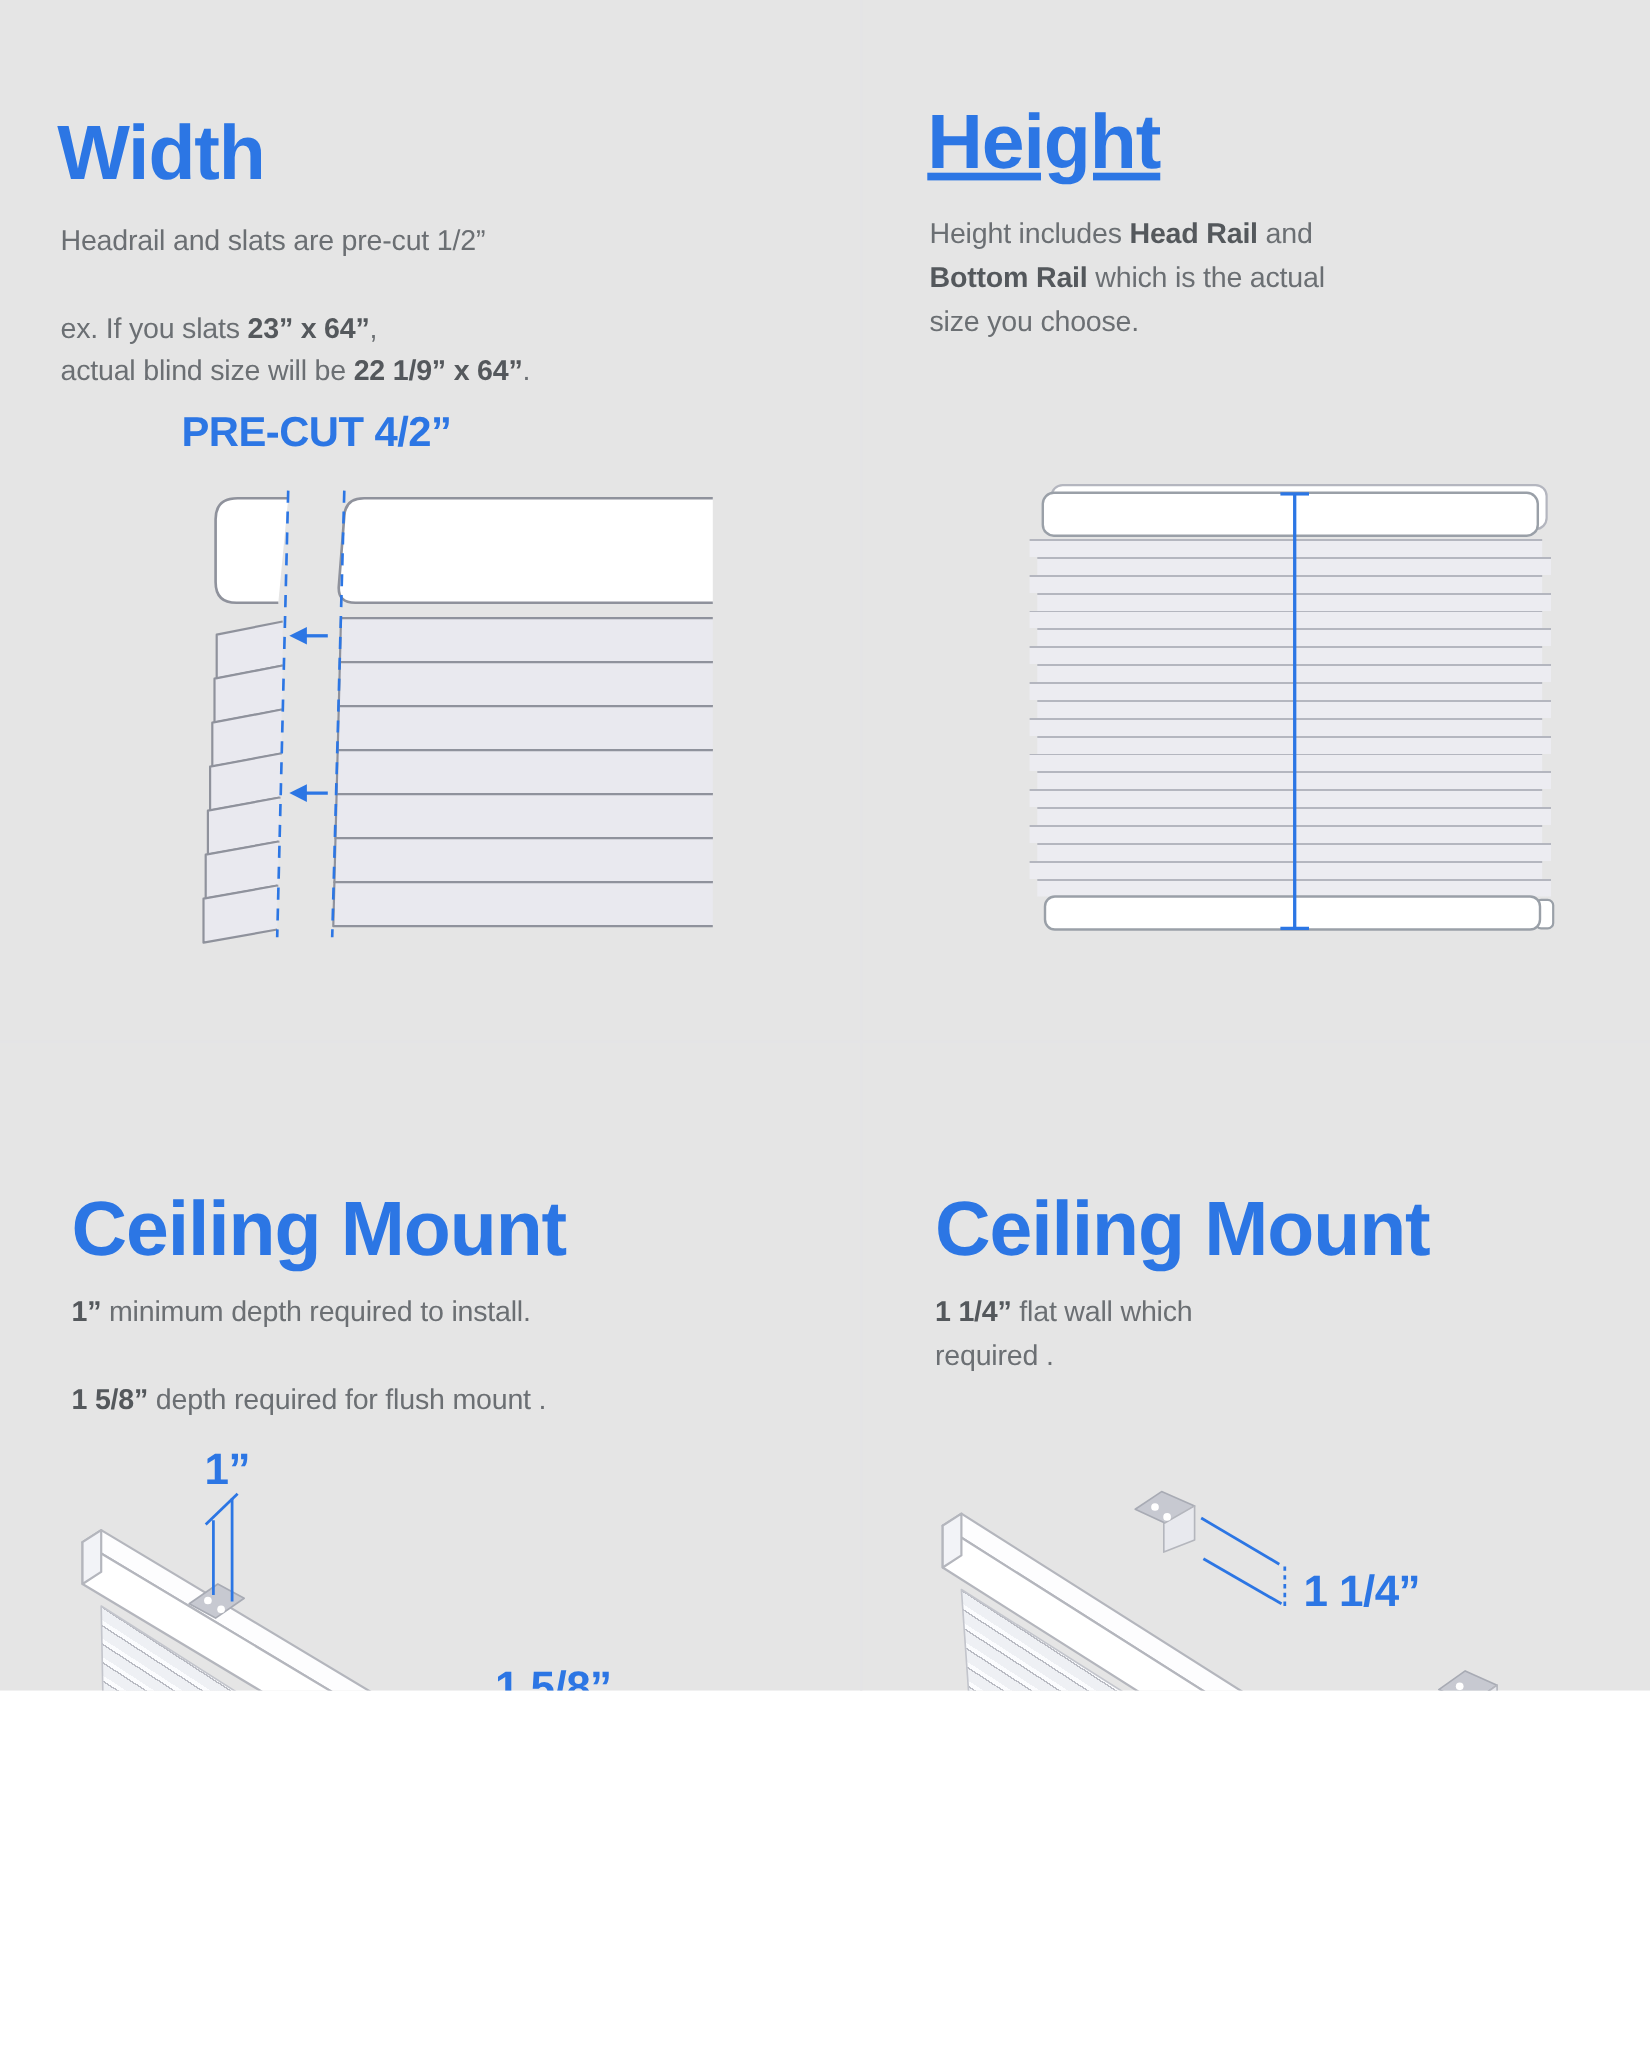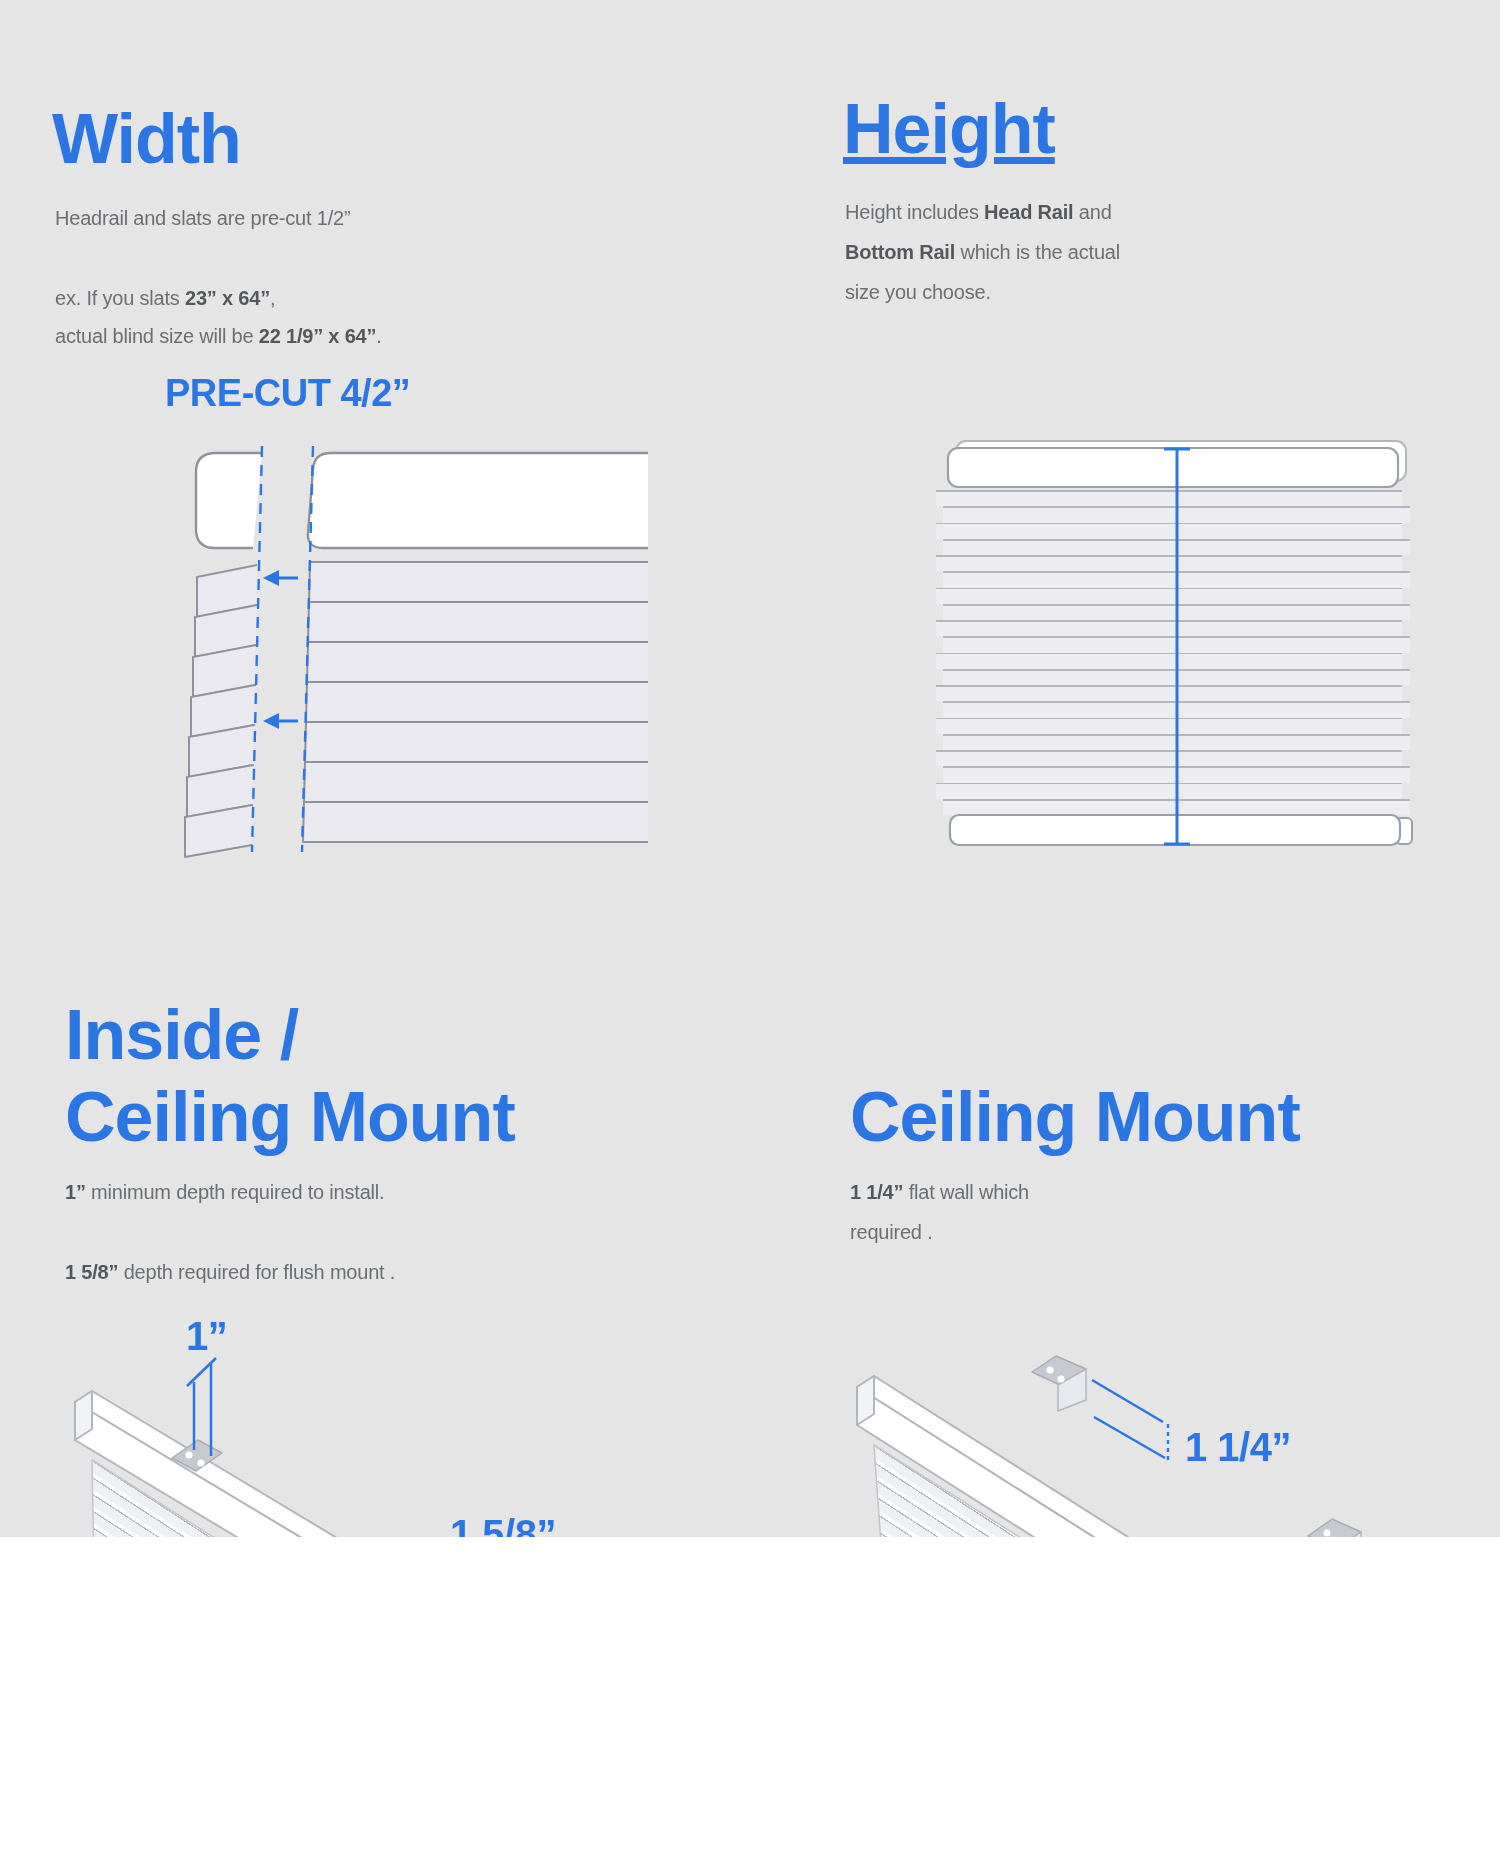--- a/index.html
+++ b/index.html
@@ -11,21 +11,21 @@
   .divider{position:absolute;background:#e4e4e6;}
   .divider-v{left:782px;top:0;width:2px;height:1875px;}
   .divider-h{left:0;top:946px;width:1500px;height:2px;}
 
   .title{
     position:absolute;margin:0;font-weight:700;color:#2c76e4;
     font-size:70px;line-height:82px;letter-spacing:-1px;
   }
   .body{
     position:absolute;margin:0;color:#6b6f73;
-    font-size:20px;line-height:40px;letter-spacing:-0.2px;
+    font-size:26px;line-height:40px;letter-spacing:-0.2px;
   }
   .b{font-weight:700;color:#54585c;text-align:right;}
   .dlabel{
     position:absolute;font-weight:700;color:#2c76e4;line-height:1;letter-spacing:-0.5px;
   }
   .l-precut{left:165px;top:374px;font-size:38px;}
   .l-1in{left:186px;top:1316px;font-size:40px;}
   .l-158{left:450px;top:1514px;font-size:40px;}
   .l-114{left:1185px;top:1427px;font-size:40px;}
 
@@ -147,21 +147,21 @@
       <g stroke="#2c76e4" stroke-width="3">
         <line x1="1177" y1="449" x2="1177" y2="844"></line>
         <line x1="1164" y1="449" x2="1190" y2="449"></line>
         <line x1="1164" y1="844" x2="1190" y2="844"></line>
       </g>
     </svg>
   </section>
 
   <section>
     <h1 class="title t-inside">
-      <span>Inside /</span><br>
+      <br>
       <span>Ceiling Mount</span>
     </h1>
 
     <p class="body p-i1"><span class="b">1”</span><span> minimum depth required to install.</span></p>
     <p class="body p-i2"><span class="b">1 5/8”</span><span> depth required for flush mount .</span></p>
 
     <div class="dlabel l-1in">1”</div>
     <div class="dlabel l-158">1 5/8”</div>
 
     <svg class="fig" style="left:40px;top:1330px;width:700px;height:545px" viewBox="40 1330 700 545" aria-hidden="true">

